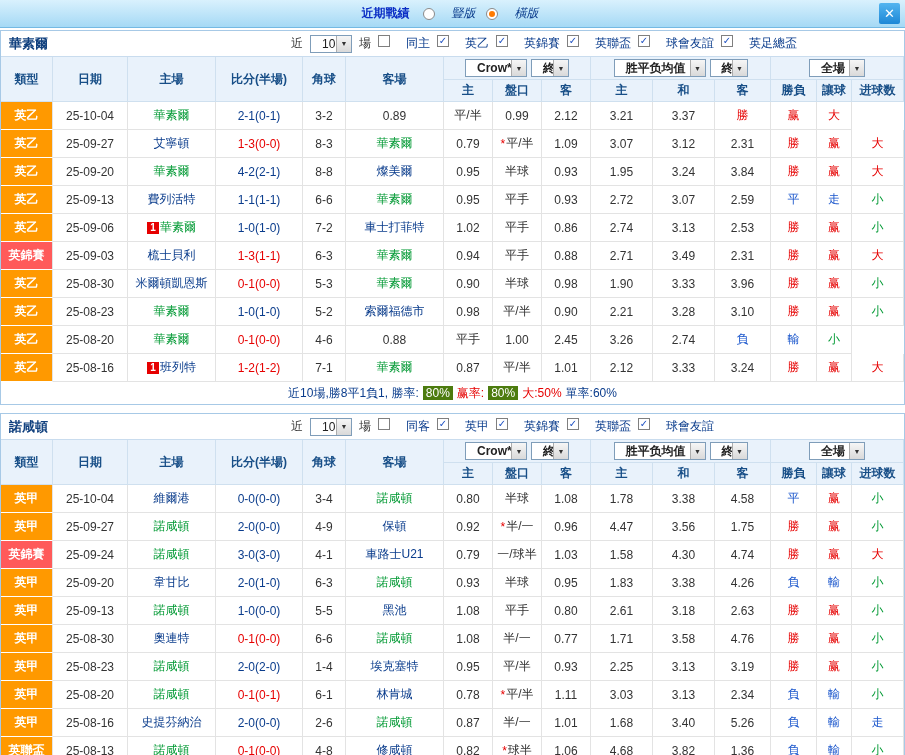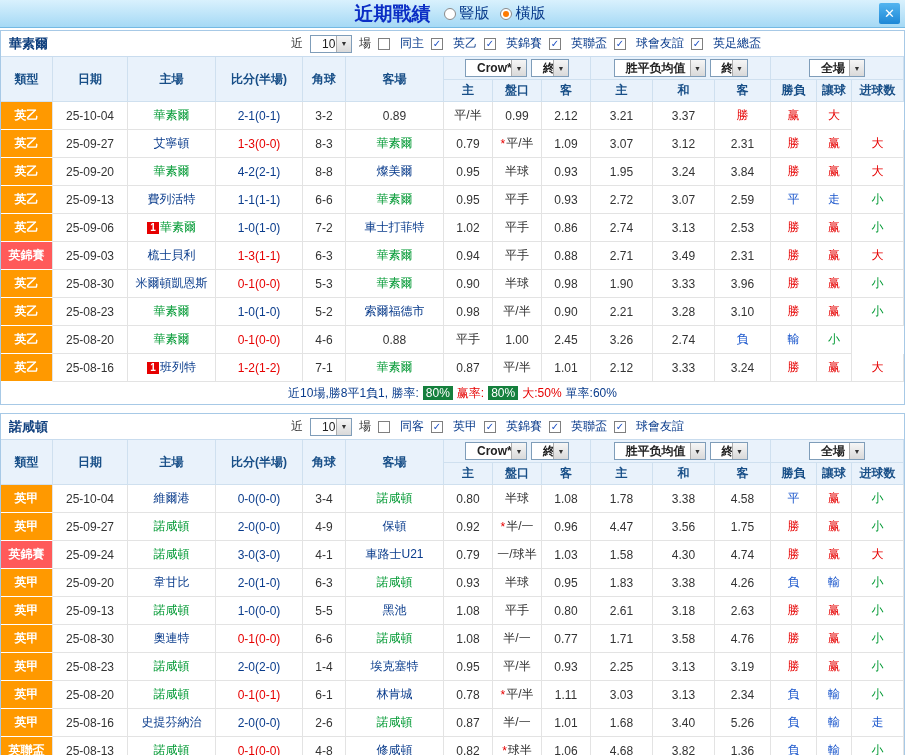--- a/index.html
+++ b/index.html
@@ -3,39 +3,39 @@
 <meta charset="utf-8">
 <style>
   *{margin:0;padding:0;box-sizing:border-box;}
   html,body{width:905px;height:755px;overflow:hidden;background:#fff;
     font-family:"Liberation Sans","DejaVu Sans",sans-serif;}
   :root{--cols:52px 75px 88px 87px 43px 98px 49px 49px 49px 62px 62px 56px 46px 35px 52px;}
 
   .titlebar{height:28px;background:linear-gradient(#D9F1FD,#A5D9F5);
     border-bottom:1px solid #74B9E3;position:relative;
     display:flex;align-items:center;justify-content:center;}
-  .title{font-size:19px;font-weight:bold;color:#0B2EC5;margin-right:8px;}
-  .radio-opt{display:inline-flex;align-items:center;gap:4px;margin:0 5px;
-    font-size:15px;color:#0A3C8C;cursor:pointer;}
+  .title{font-size:12px;font-weight:bold;color:#0B2EC5;margin-right:8px;}
+  .radio-opt{display:inline-flex;align-items:center;gap:17px;margin:0 5px;
+    font-size:12px;color:#0A3C8C;cursor:pointer;font-style:italic;}
   .radio{width:12px;height:12px;border-radius:50%;border:1px solid #8A8A8A;
     background:#fff;display:inline-block;position:relative;}
   .radio.checked::after{content:"";position:absolute;left:2px;top:2px;width:6px;height:6px;
     border-radius:50%;background:#FF7A00;}
   .close-btn{position:absolute;right:5px;top:3px;width:21px;height:21px;
     background:linear-gradient(#53B5F0,#1D87D6);color:#fff;font-size:13px;font-weight:bold;
     display:flex;align-items:center;justify-content:center;border-radius:2px;cursor:pointer;}
 
   .section{border:1px solid #A7C9E6;margin-top:2px;width:905px;}
   .section + .section{margin-top:8px;}
   .teamrow{height:26px;display:flex;align-items:center;position:relative;
     border-bottom:1px solid #C9DCEE;background:#fff;}
   .teamname{font-size:13px;font-weight:bold;color:#10407E;padding-left:8px;}
   .filters{position:absolute;left:290px;top:0;height:100%;display:flex;align-items:center;
     gap:7px;font-size:12px;color:#333;}
-  .cb-opt{display:inline-flex;align-items:center;gap:10px;color:#0A3C8C;cursor:pointer;}
+  .cb-opt{display:inline-flex;align-items:flex-start;gap:16px;color:#0A3C8C;cursor:pointer;}
   .cb{width:12px;height:12px;border:1px solid #7F7F7F;background:#fff;display:inline-flex;
     align-items:center;justify-content:center;font-size:10px;line-height:1;color:#1C4FC2;font-weight:bold;}
 
   .sel{display:inline-flex;align-items:stretch;border:1px solid #7F9DB9;background:#fff;
     height:18px;font-size:12px;color:#222;cursor:pointer;}
   .sel .txt{flex:1;display:flex;align-items:center;padding:0 3px;white-space:nowrap;overflow:hidden;margin-left:8px;}
   .sel .arr{width:15px;background:linear-gradient(#F6F6F6,#D9D9D9);border-left:1px solid #ACACAC;
     display:flex;align-items:center;justify-content:center;font-size:7px;color:#333;}
 
   .thead{display:grid;grid-template-columns:var(--cols);grid-template-rows:23px 22px;background:#E9F2FB;}
@@ -52,21 +52,21 @@
   .c-navy{color:#0A3C8C;}
   .c-red{color:#E60000;}
   .c-blue{color:#1A56CC;}
   .c-green{color:#009933;}
   .badge1{background:#E60000;color:#fff;width:12px;height:12px;font-size:10px;line-height:12px;
     text-align:center;display:inline-block;margin-right:1px;font-weight:bold;flex:none;}
   .star{color:#E60000;margin-right:1px;}
   .team-link{cursor:pointer;}
 
   .summary{height:22px;display:flex;align-items:center;justify-content:center;font-size:12px;gap:4px;}
-  .badge-pct{background:#15803d;color:#fff;padding:0 3px;}
+  .badge-pct{background:#4d7c0f;color:#fff;padding:0 3px;}
 </style>
 </head>
 <body>
 
 <div class="titlebar">
   <span class="title">近期戰績</span>
   <span class="radio-opt">
     <span class="radio"></span>
     <span>豎版</span>
   </span>

